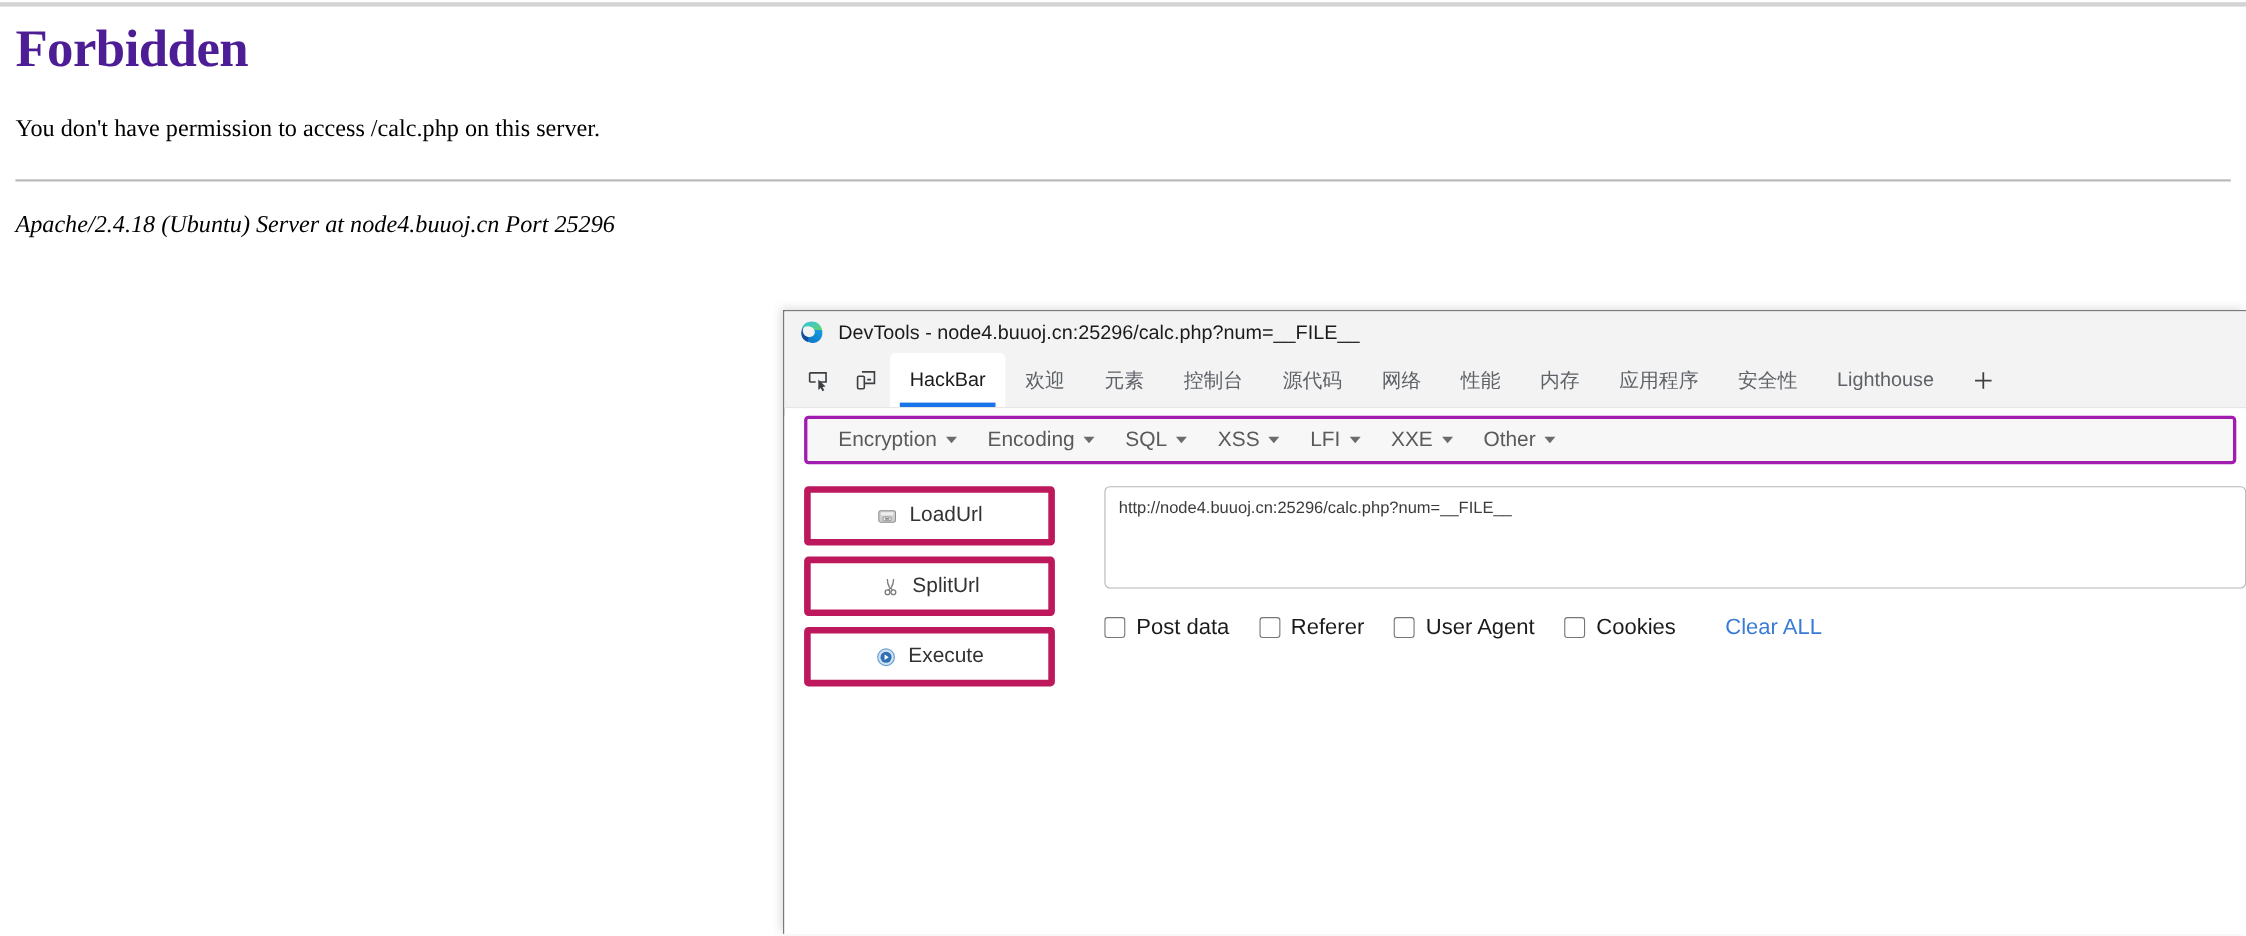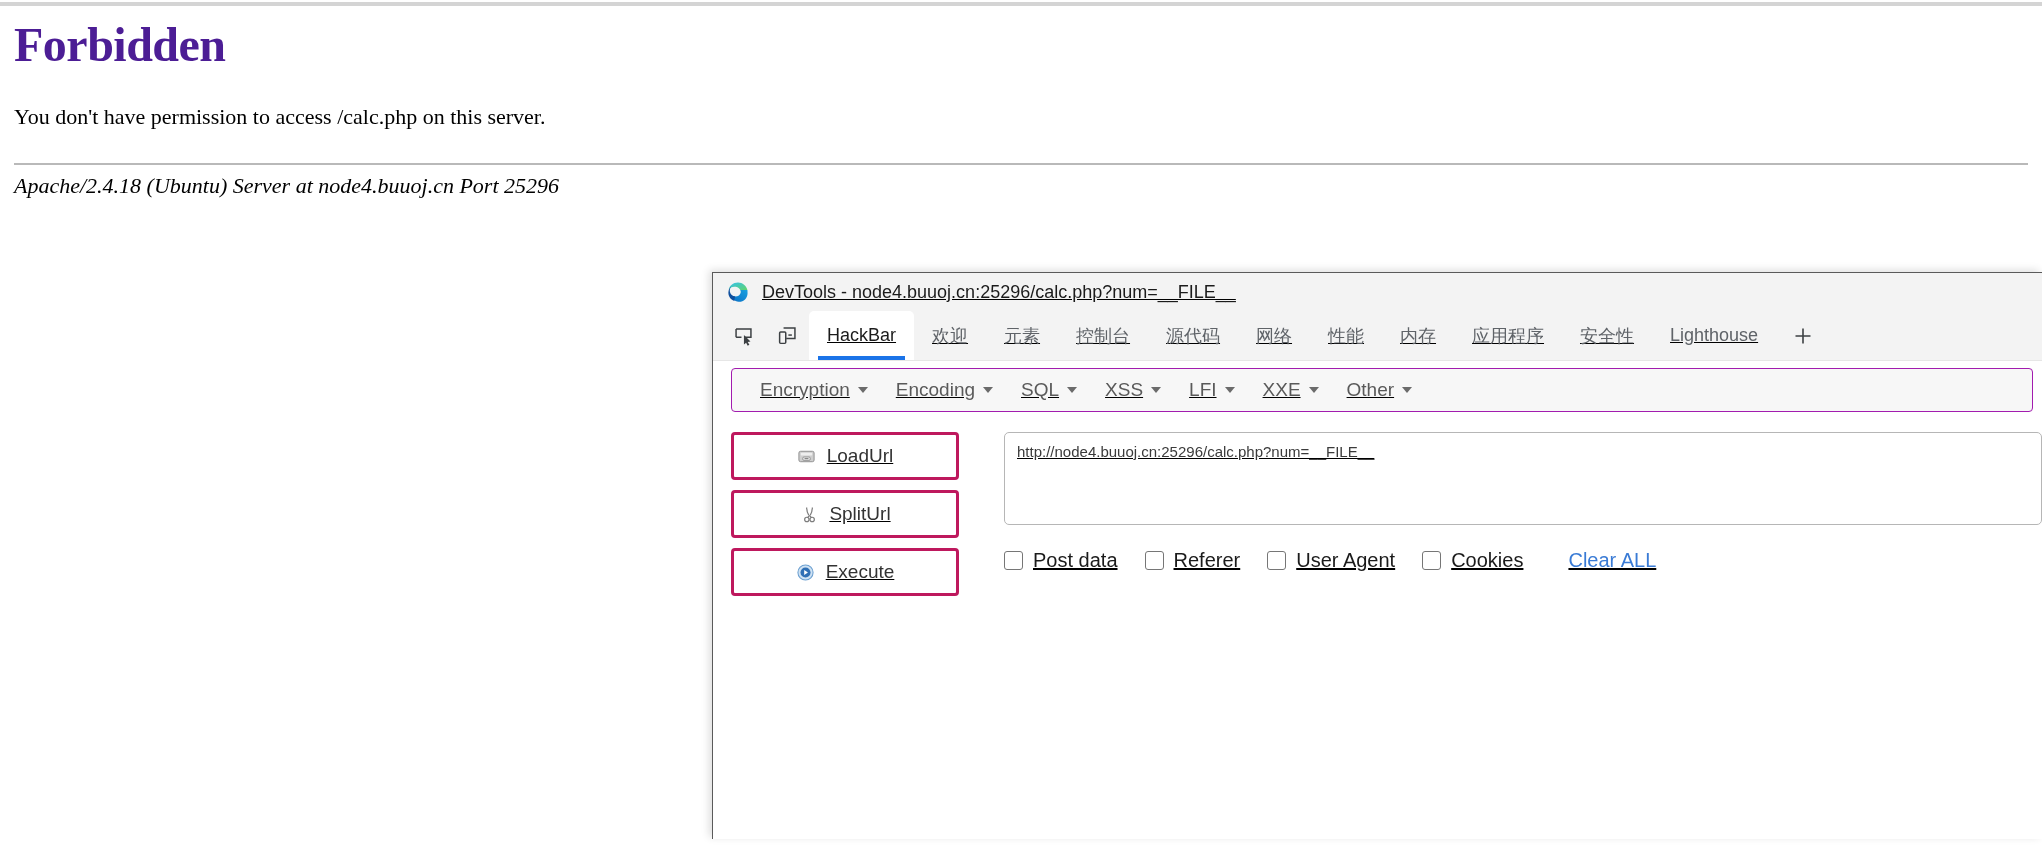--- a/index.html
+++ b/index.html
@@ -60,38 +60,37 @@
     border: 0;
     border-top: 2px solid #b9b9b9;
     margin: 33px 0 0 0;
     width: 100%;
   }
   .apache-addr {
     font-family: "Liberation Serif", serif;
     font-style: italic;
     font-size: 22px;
     color: #000000;
-    margin: 8px 0 0 0;
+    margin: 26px 0 0 0;
   }
 
   
   .devtools-window {
     position: absolute;
     left: 712px;
-    top: 272px;
+    top: 282px;
     width: 1330px;
     height: 567px;
     background: #ffffff;
     border: 1px solid #5a5a5a;
     border-right: none;
     border-bottom: none;
     box-sizing: border-box;
     box-shadow: -3px -2px 8px rgba(0,0,0,0.13);
     overflow: hidden;
-    text-decoration: underline;
   }
 
   
   .dt-titlebar {
     height: 38px;
     background: #f3f3f3;
     display: flex;
     align-items: center;
     padding-left: 14px;
     box-sizing: border-box;
@@ -167,21 +166,21 @@
   
   .hackbar-body {
     background: #ffffff;
     height: 478px;
     position: relative;
   }
   .hb-menubar {
     margin: 7px 9px 0 18px;
     height: 44px;
     background: #f7f7f7;
-    border: 1px solid #a21caf;
+    border: 3px solid #a21caf;
     border-radius: 4px;
     display: flex;
     align-items: center;
     padding-left: 14px;
     box-sizing: border-box;
   }
   .hb-menu {
     font-family: "Liberation Sans", sans-serif;
     font-size: 19px;
     color: #5a5a5a;
@@ -204,21 +203,21 @@
     padding: 20px 0 0 18px;
   }
   .hb-buttons {
     display: flex;
     flex-direction: column;
     width: 228px;
     flex: none;
   }
   .hb-btn {
     height: 42px;
-    border: 3px solid #be185d;
+    border: 6px solid #be185d;
     border-radius: 4px;
     background: #ffffff;
     display: flex;
     align-items: center;
     justify-content: center;
     margin-bottom: 10px;
     font-family: "Liberation Sans", sans-serif;
     font-size: 19px;
     color: #333333;
   }

